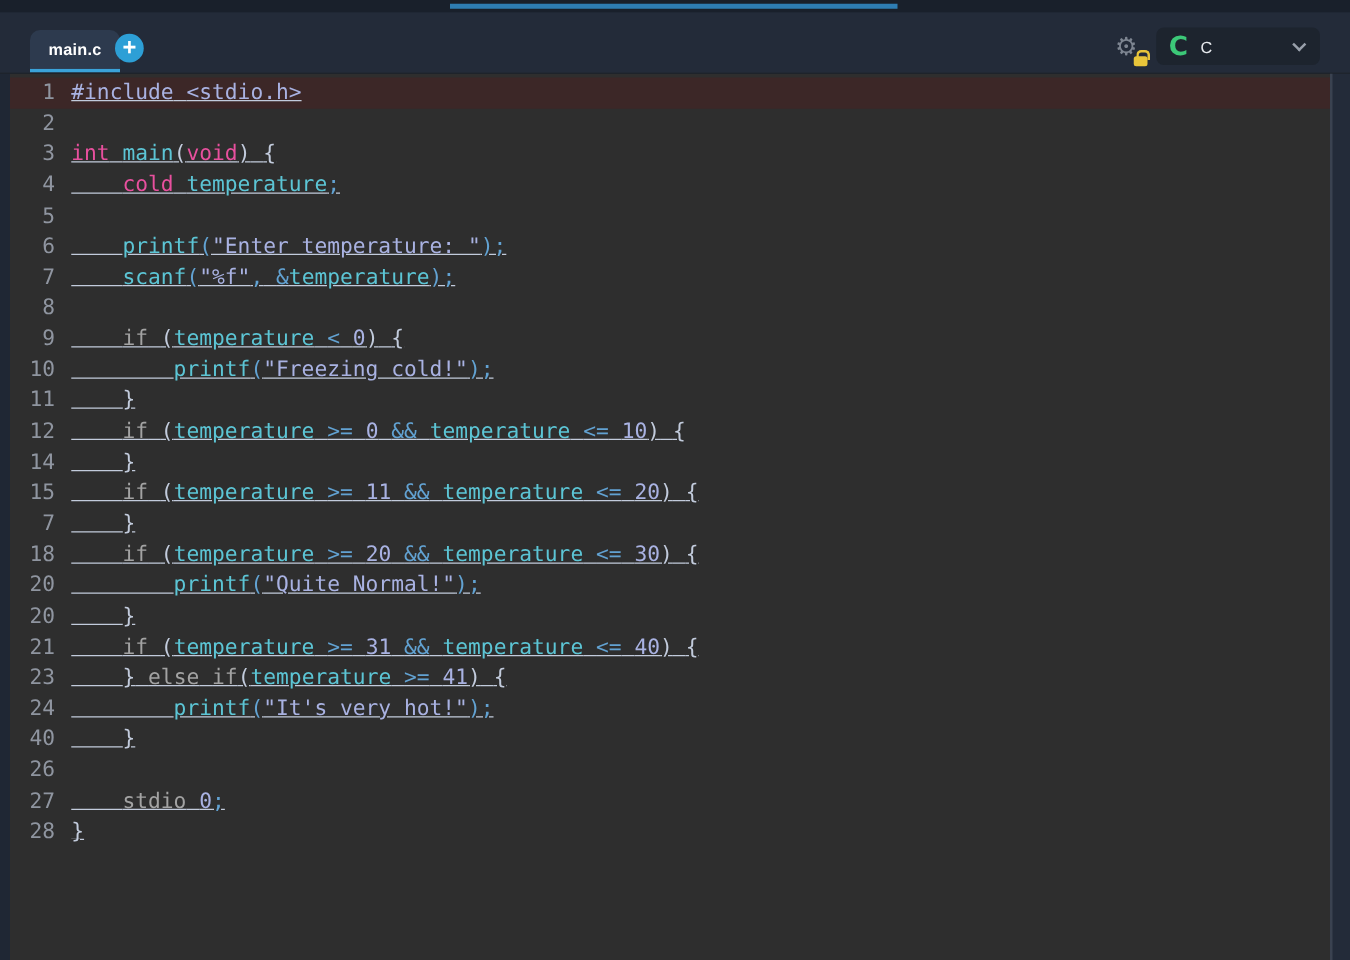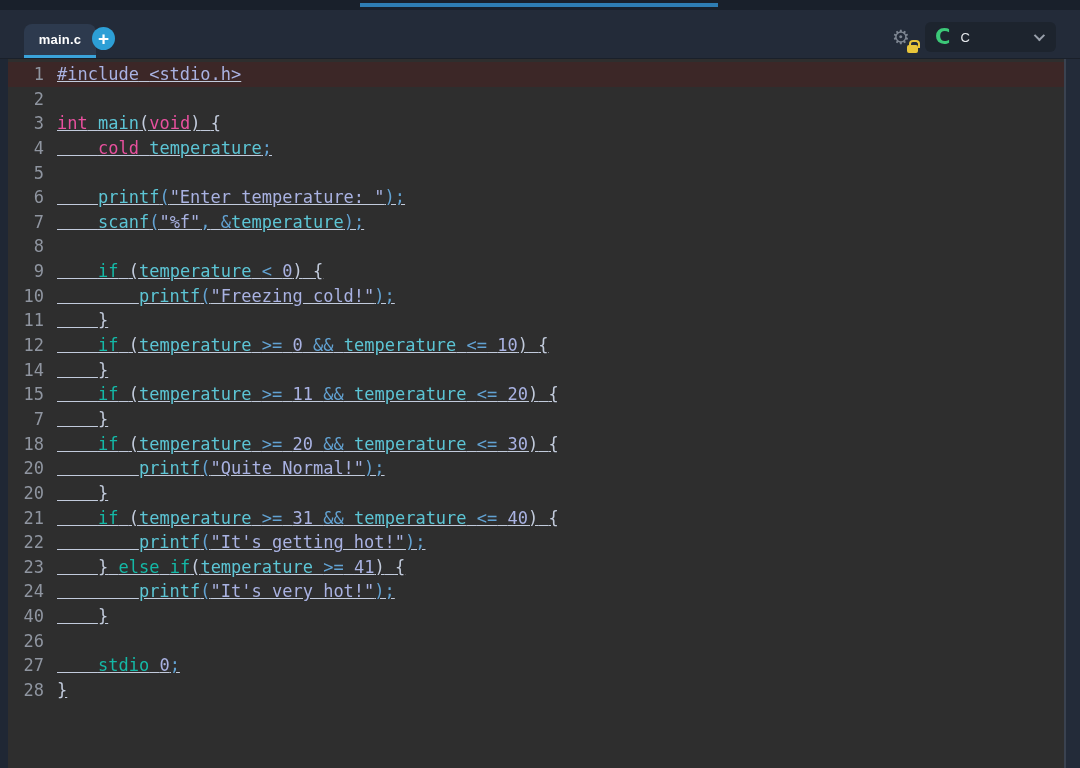--- a/index.html
+++ b/index.html
@@ -66,21 +66,21 @@
     flex:1; padding-top:3px; overflow:hidden;
     font-family:"DejaVu Sans Mono", monospace;
     font-size:17px; line-height:24.64px;
   }
   .line { display:flex; white-space:pre; }
   .line.hl { background:#3c2727; }
   .ln { width:36px; flex-shrink:0; text-align:right; color:#8f95a0; }
   .src { padding-left:13px; color:#c2cbdc;text-decoration:underline; }
   .lav  { color:#a9b2e2; }
   .pink { color:#e8509e; }
-  .lime { color:#14b8a6;margin-top:44px; }
+  .lime { color:#a3a3a3;margin-top:44px; }
   .cyan { color:#5cc5d5;margin-top:16px; }
   .blue { color:#62a2d2; }
   .lt   { color:#c2cbdc; }
   .right-margin { width:16px; background:#232b39; border-left:2px solid #3a4250; flex-shrink:0; }
 </style>
 </head>
 <body>
 
 <div class="top-strip">
   <div class="progress-line"></div>
@@ -119,21 +119,20 @@
       <div class="line"><span class="ln">10</span><span class="src"><span>        </span><span class="cyan">printf</span><span class="blue">(</span><span class="lav">"Freezing cold!"</span><span class="blue">);</span></span></div>
       <div class="line"><span class="ln">11</span><span class="src"><span>    </span><span class="lt">}</span></span></div>
       <div class="line"><span class="ln">12</span><span class="src"><span>    </span><span class="lime">if</span><span> </span><span class="lt">(</span><span class="cyan">temperature</span><span> </span><span class="blue">&gt;=</span><span> </span><span class="lav">0</span><span> </span><span class="blue">&amp;&amp;</span><span> </span><span class="cyan">temperature</span><span> </span><span class="blue">&lt;=</span><span> </span><span class="lav">10</span><span class="lt">)</span><span> </span><span class="lt">{</span></span></div>
       <div class="line"><span class="ln">14</span><span class="src"><span>    </span><span class="lt">}</span></span></div>
       <div class="line"><span class="ln">15</span><span class="src"><span>    </span><span class="lime">if</span><span> </span><span class="lt">(</span><span class="cyan">temperature</span><span> </span><span class="blue">&gt;=</span><span> </span><span class="lav">11</span><span> </span><span class="blue">&amp;&amp;</span><span> </span><span class="cyan">temperature</span><span> </span><span class="blue">&lt;=</span><span> </span><span class="lav">20</span><span class="lt">)</span><span> </span><span class="lt">{</span></span></div>
       <div class="line"><span class="ln">7</span><span class="src"><span>    </span><span class="lt">}</span></span></div>
       <div class="line"><span class="ln">18</span><span class="src"><span>    </span><span class="lime">if</span><span> </span><span class="lt">(</span><span class="cyan">temperature</span><span> </span><span class="blue">&gt;=</span><span> </span><span class="lav">20</span><span> </span><span class="blue">&amp;&amp;</span><span> </span><span class="cyan">temperature</span><span> </span><span class="blue">&lt;=</span><span> </span><span class="lav">30</span><span class="lt">)</span><span> </span><span class="lt">{</span></span></div>
       <div class="line"><span class="ln">20</span><span class="src"><span>        </span><span class="cyan">printf</span><span class="blue">(</span><span class="lav">"Quite Normal!"</span><span class="blue">);</span></span></div>
       <div class="line"><span class="ln">20</span><span class="src"><span>    </span><span class="lt">}</span></span></div>
       <div class="line"><span class="ln">21</span><span class="src"><span>    </span><span class="lime">if</span><span> </span><span class="lt">(</span><span class="cyan">temperature</span><span> </span><span class="blue">&gt;=</span><span> </span><span class="lav">31</span><span> </span><span class="blue">&amp;&amp;</span><span> </span><span class="cyan">temperature</span><span> </span><span class="blue">&lt;=</span><span> </span><span class="lav">40</span><span class="lt">)</span><span> </span><span class="lt">{</span></span></div>
-      <div class="line"><span class="ln">22</span><span class="src"><span>        </span><span class="cyan">printf</span><span class="blue">(</span><span class="lav">"It's getting hot!"</span><span class="blue">);</span></span></div>
       <div class="line"><span class="ln">23</span><span class="src"><span>    </span><span class="lt">}</span><span> </span><span class="lime">else</span><span> </span><span class="lime">if</span><span class="lt">(</span><span class="cyan">temperature</span><span> </span><span class="blue">&gt;=</span><span> </span><span class="lav">41</span><span class="lt">)</span><span> </span><span class="lt">{</span></span></div>
       <div class="line"><span class="ln">24</span><span class="src"><span>        </span><span class="cyan">printf</span><span class="blue">(</span><span class="lav">"It's very hot!"</span><span class="blue">);</span></span></div>
       <div class="line"><span class="ln">40</span><span class="src"><span>    </span><span class="lt">}</span></span></div>
       <div class="line"><span class="ln">26</span><span class="src"></span></div>
       <div class="line"><span class="ln">27</span><span class="src"><span>    </span><span class="lime">stdio</span><span> </span><span class="lav">0</span><span class="blue">;</span></span></div>
       <div class="line"><span class="ln">28</span><span class="src"><span class="lt">}</span></span></div>
     </div>
   <div class="right-margin"></div>
 </div>
 

